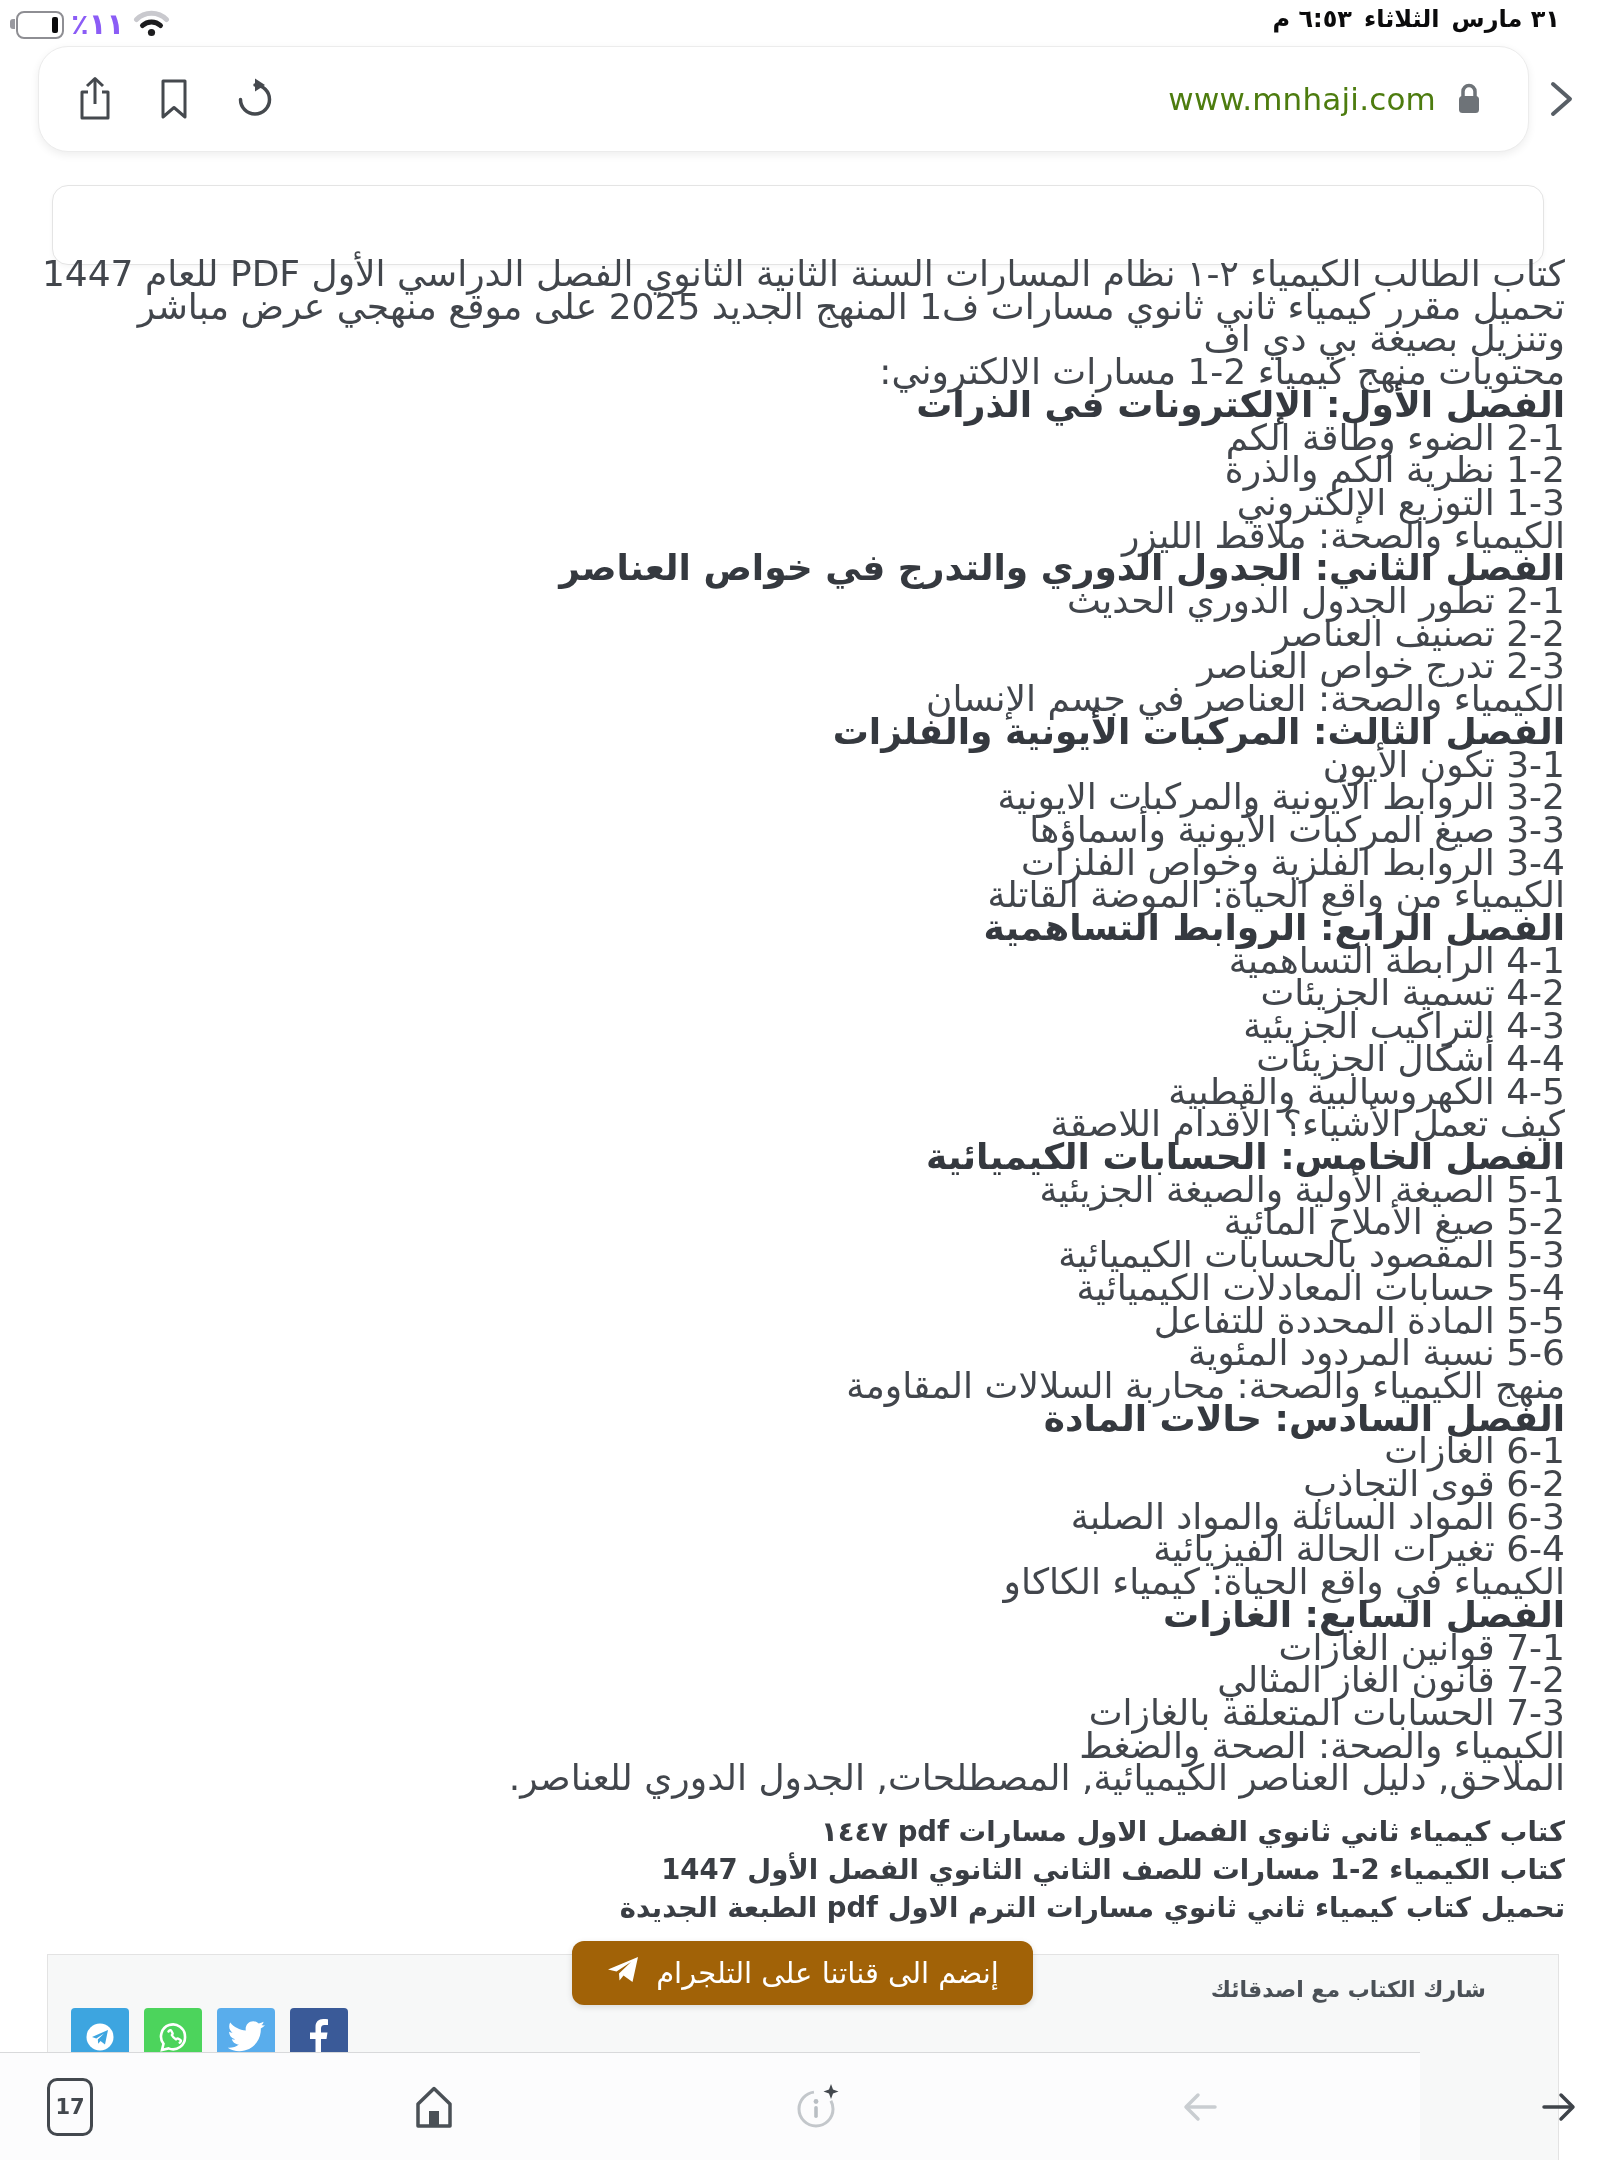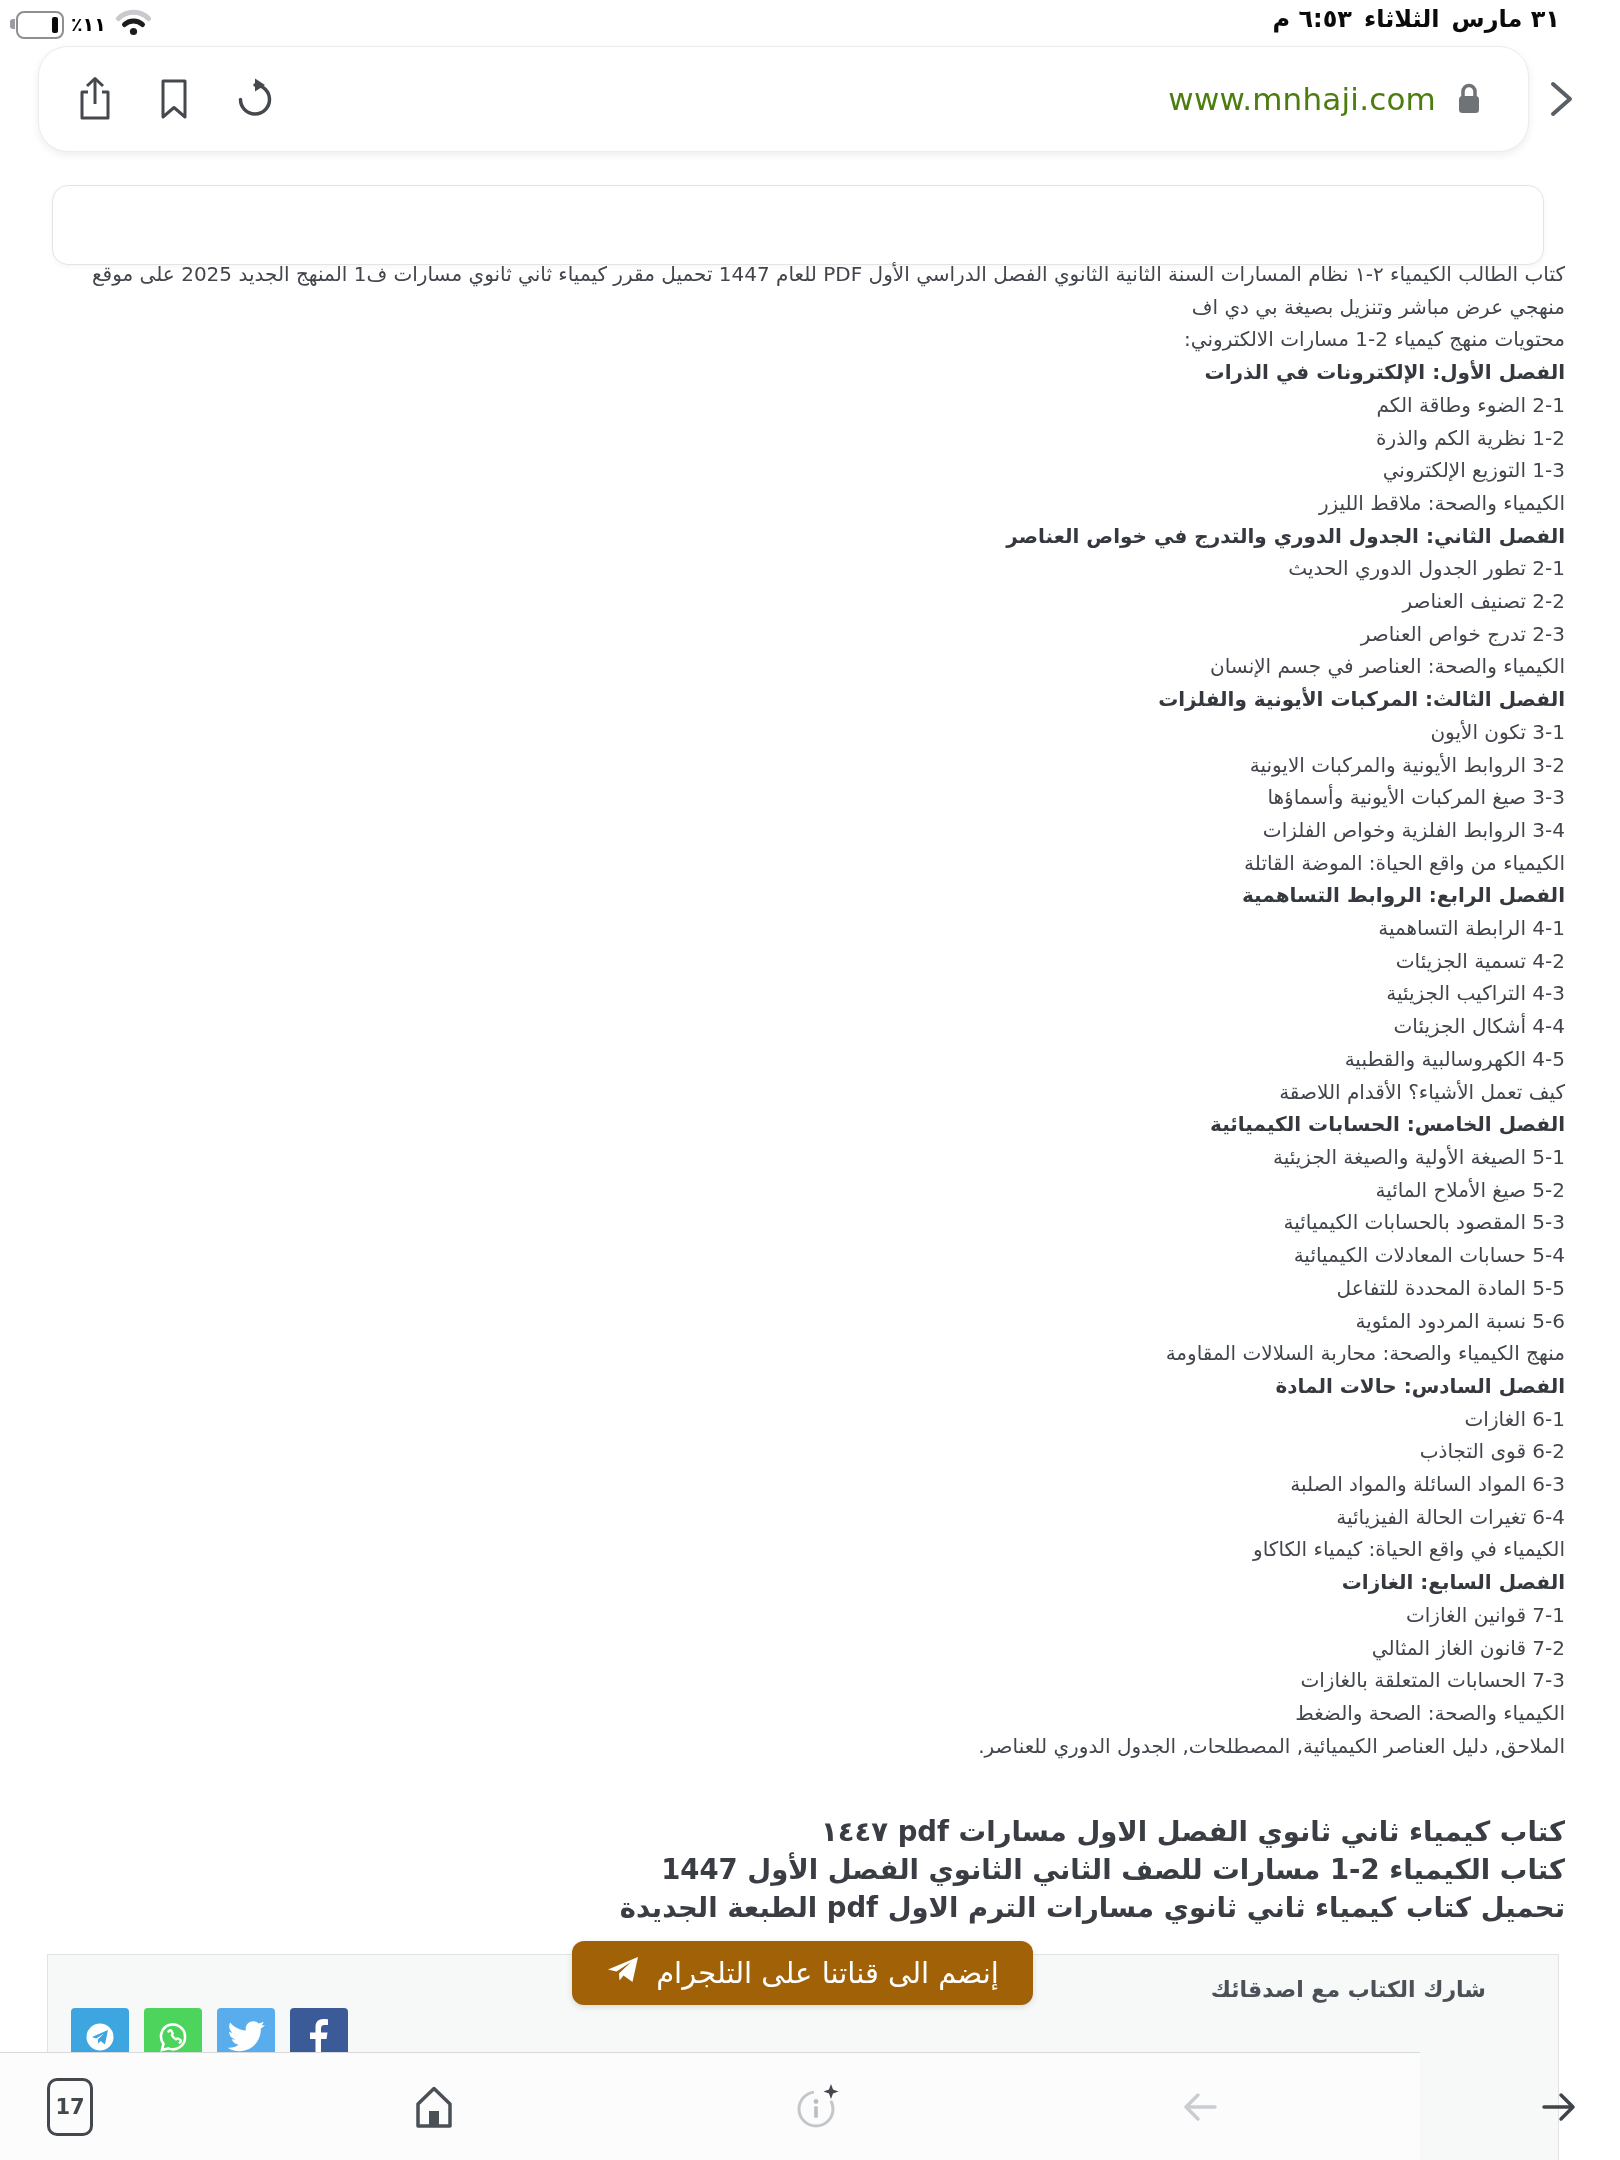--- a/index.html
+++ b/index.html
@@ -11,35 +11,35 @@
   }
   
   .statusbar{position:absolute;top:0;left:0;right:0;height:42px;}
   .sb-left{position:absolute;left:10px;top:7px;display:flex;align-items:center;gap:9px;}
   .sb-right{position:absolute;right:60px;top:5px;display:flex;align-items:center;gap:12px;
             font-size:24px;font-weight:700;color:#0b0b0c;direction:ltr;}
   .battery{position:relative;width:52px;height:26px;}
   .battery .nub{position:absolute;left:0;top:8px;width:5px;height:10px;background:#9a9aa0;border-radius:3px 0 0 3px;}
   .battery .body{position:absolute;left:6px;top:0;width:44px;height:24px;border:2.5px solid #8e8e93;border-radius:8px;background:#fff;}
   .battery .fill{position:absolute;right:4px;top:4px;width:6px;height:16px;background:#0b0b0c;border-radius:2px;}
-  .sb-pct{font-size:19px;font-weight:700;color:#000000;direction:ltr;}
+  .sb-pct{font-size:29px;font-weight:700;color:#8b5cf6;direction:ltr;}
   
   .pill{position:absolute;left:38px;top:46px;width:1489px;height:104px;background:#ffffff;
         border:1px solid #ececec;border-radius:30px;box-shadow:0 3px 9px rgba(0,0,0,.07);}
   .pill-left{position:absolute;left:36px;top:0;height:104px;display:flex;align-items:center;gap:42px;}
   .pill-right{position:absolute;right:44px;top:0;height:104px;display:flex;align-items:center;gap:18px;direction:ltr;}
   .url-text{font-size:31px;color:#4d7c0f;letter-spacing:.2px;direction:ltr;}
   .chev-fwd{position:absolute;left:1545px;top:78px;}
   .icon-btn{display:flex;align-items:center;justify-content:center;}
   
   .banner{position:absolute;left:52px;top:185px;width:1490px;height:78px;background:#fff;
           border:1.5px solid #e4e4e4;border-radius:16px;box-shadow:0 2px 5px rgba(0,0,0,.04);}
   
   .article{position:absolute;top:258px;right:55px;left:40px;direction:rtl;text-align:right;
-           font-size:20px;line-height:32.7px;color:#42464c;}
+           font-size:36px;line-height:32.7px;color:#42464c;}
   .article .line{white-space:nowrap;}
   .article .bold{font-weight:700;color:#35393f;}
   .article .link{font-weight:700;color:#35393f;text-decoration:underline;cursor:pointer;}
   .keywords{position:absolute;top:1812px;right:55px;left:40px;direction:rtl;text-align:right;
             font-size:27.5px;line-height:38px;font-weight:700;color:#3a3e44;}
   
   .share-section{position:absolute;left:47px;top:1954px;width:1510px;height:206px;
                  background:#f7f8f8;border:1.5px solid #e3e3e3;}
   .share-title{position:absolute;right:72px;top:22px;font-size:22px;font-weight:700;color:#4b5157;direction:rtl;}
   .tg-btn{position:absolute;left:572px;top:1941px;width:461px;height:64px;border-radius:12px;

